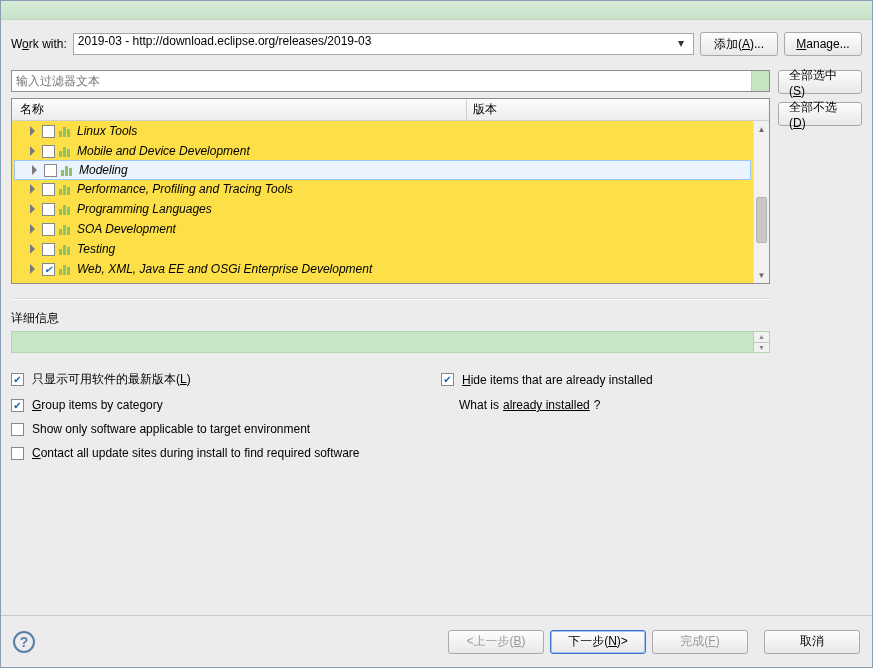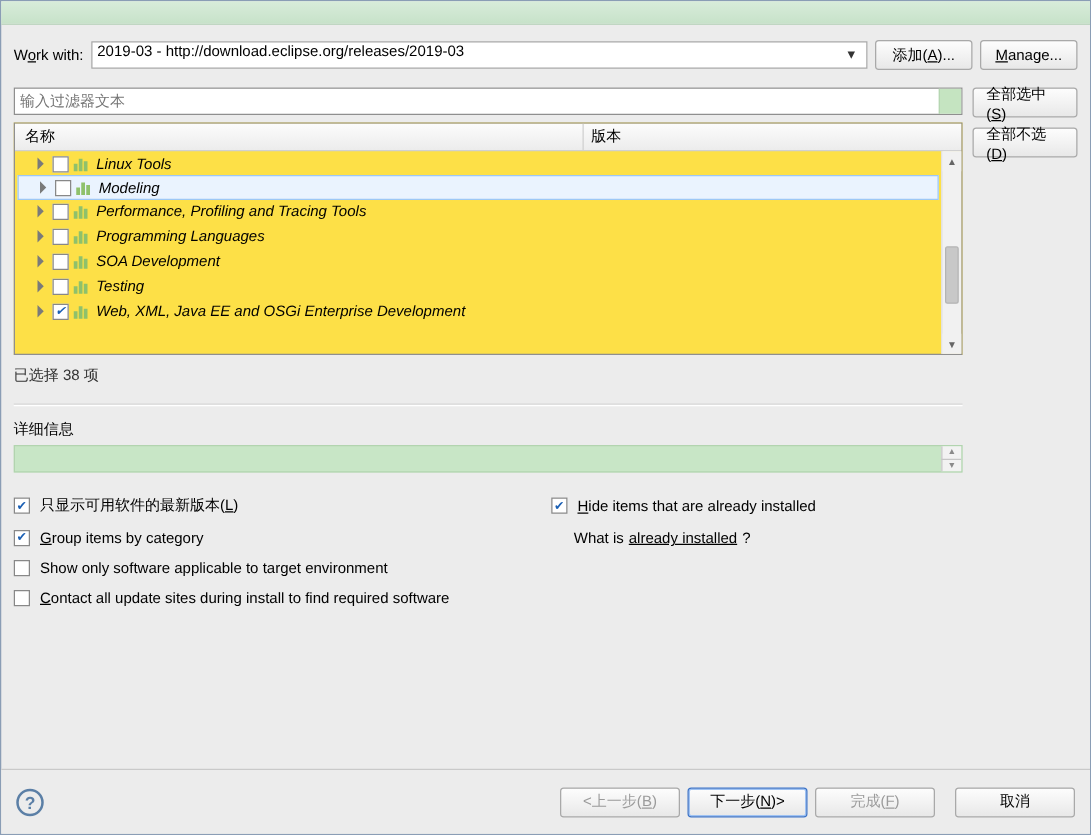--- a/index.html
+++ b/index.html
@@ -275,20 +275,30 @@
                   <div class="tree-row">
                     <span class="expander"></span>
                     <span class="cb"></span>
                     <span class="cat-icon">
                       <span></span>
                       <span></span>
                       <span></span>
                     </span>
                     <span class="row-label">Linux Tools</span>
                   </div>
+                  <div class="tree-row">
+                    <span class="expander"></span>
+                    <span class="cb"></span>
+                    <span class="cat-icon">
+                      <span></span>
+                      <span></span>
+                      <span></span>
+                    </span>
+                    <span class="row-label">Mobile and Device Development</span>
+                  </div>
                   <div class="tree-row sel">
                     <span class="expander"></span>
                     <span class="cb"></span>
                     <span class="cat-icon">
                       <span></span>
                       <span></span>
                       <span></span>
                     </span>
                     <span class="row-label">Modeling</span>
                   </div>
@@ -347,21 +357,20 @@
             <div class="vscroll">
               <div class="arrow">▲</div>
               <div class="track">
                 <div class="thumb"></div>
               </div>
               <div class="arrow">▼</div>
             </div>
           </div>
         </div>
 
-        <div class="status-line">已选择 38 项</div>
 
         <div class="hr"></div>
 
         <div class="details-label">详细信息</div>
         <div class="details-box">
           <div class="stepper">
             <div>▲</div>
             <div>▼</div>
           </div>
         </div>

